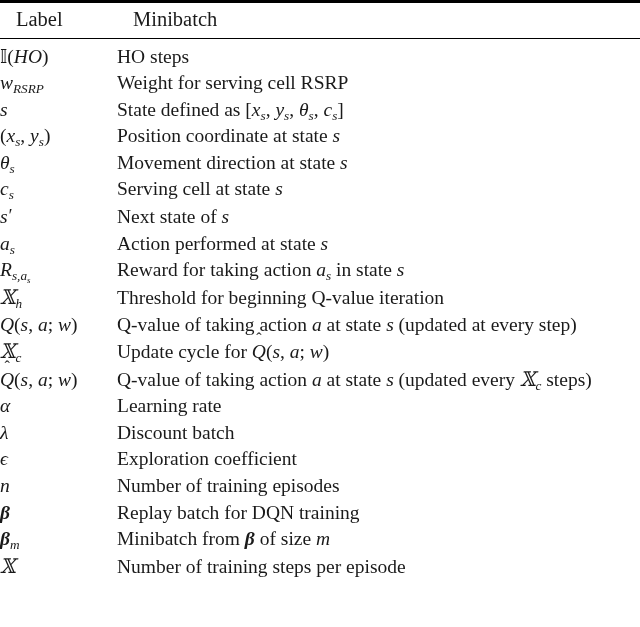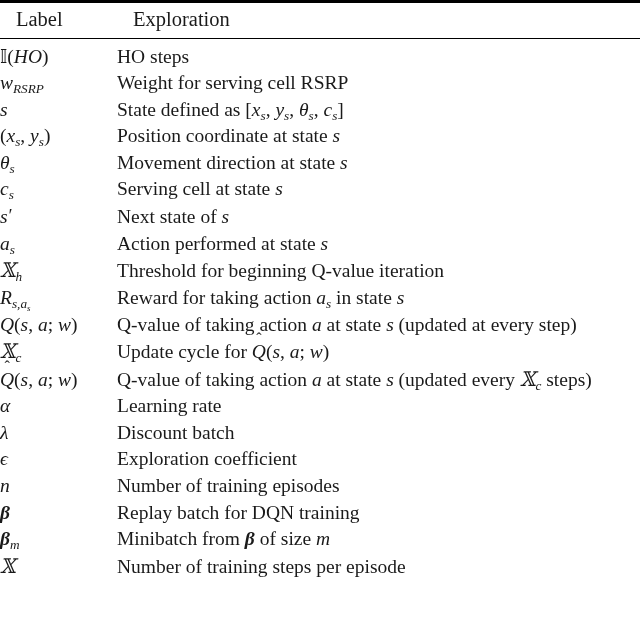--- a/index.html
+++ b/index.html
@@ -142,21 +142,21 @@
       <col class="c-label">
       <col class="c-def">
     </colgroup>
 
     <thead>
       <tr class="rule-top-row">
         <td class="rule-top" colspan="2"></td>
       </tr>
       <tr>
         <th>Label</th>
-        <th>Exploration</th>
+        <th>Minibatch</th>
       </tr>
       <tr class="rule-mid">
         <td colspan="2"></td>
       </tr>
     </thead>
 
     <tbody>
 
       <tr>
         <td class="label-cell"><span class="mbb">𝕀</span><span class="paren">(</span><span class="mi">HO</span><span class="paren">)</span></td>
@@ -194,27 +194,27 @@
         <td class="def-cell"><span class="mup">Next state of&nbsp;</span><span class="mi">s</span></td>
       </tr>
 
       <tr>
         <td class="label-cell"><span class="mi">a</span><sub>s</sub></td>
         <td class="def-cell"><span class="mup">Action performed at state&nbsp;</span><span class="mi">s</span></td>
       </tr>
 
 
       <tr>
+        <td class="label-cell"><span class="mi">R</span><sub>s,a<sub>s</sub></sub></td>
+        <td class="def-cell"><span class="mup">Reward for taking action&nbsp;</span><span class="mi">a</span><sub>s</sub><span class="mup">&nbsp;in state&nbsp;</span><span class="mi">s</span></td>
+      </tr>
+
+      <tr>
         <td class="label-cell"><span class="mcal">𝕏</span><sub>h</sub></td>
         <td class="def-cell"><span class="mup">Threshold for beginning Q-value iteration</span></td>
-      </tr>
-
-      <tr>
-        <td class="label-cell"><span class="mi">R</span><sub>s,a<sub>s</sub></sub></td>
-        <td class="def-cell"><span class="mup">Reward for taking action&nbsp;</span><span class="mi">a</span><sub>s</sub><span class="mup">&nbsp;in state&nbsp;</span><span class="mi">s</span></td>
       </tr>
 
       <tr>
         <td class="label-cell"><span class="mi">Q</span><span class="paren">(</span><span class="mi">s</span><span class="paren">,&nbsp;</span><span class="mi">a</span><span class="paren">;&nbsp;</span><span class="mi">w</span><span class="paren">)</span></td>
         <td class="def-cell"><span class="mup">Q-value of taking action&nbsp;</span><span class="mi">a</span><span class="mup">&nbsp;at state&nbsp;</span><span class="mi">s</span><span class="mup">&nbsp;(updated at every step)</span></td>
       </tr>
 
       <tr>
         <td class="label-cell"><span class="mcal">𝕏</span><sub>c</sub></td>
         <td class="def-cell"><span class="mup">Update cycle for&nbsp;</span><span class="hatwrap"><span class="hat">ˆ</span><span class="mi">Q</span></span><span class="paren">(</span><span class="mi">s</span><span class="paren">,&nbsp;</span><span class="mi">a</span><span class="paren">;&nbsp;</span><span class="mi">w</span><span class="paren">)</span></td>

